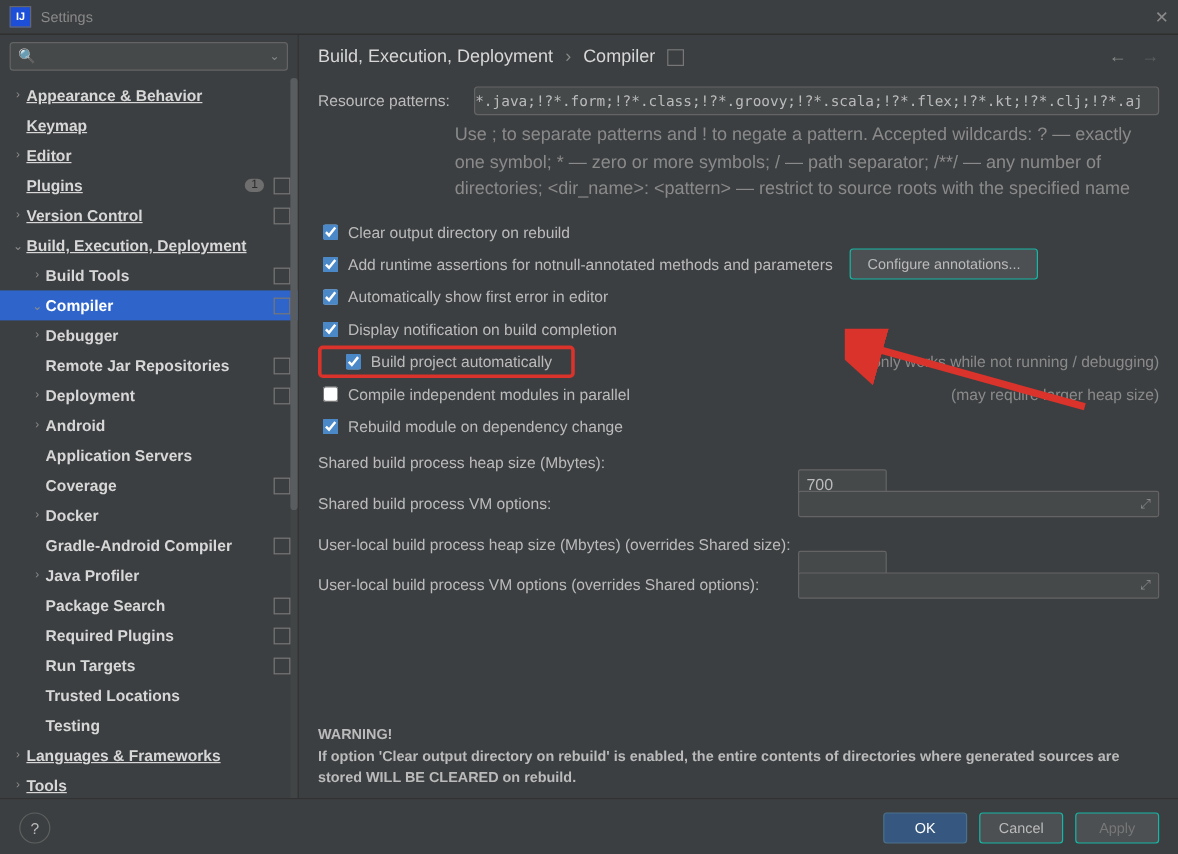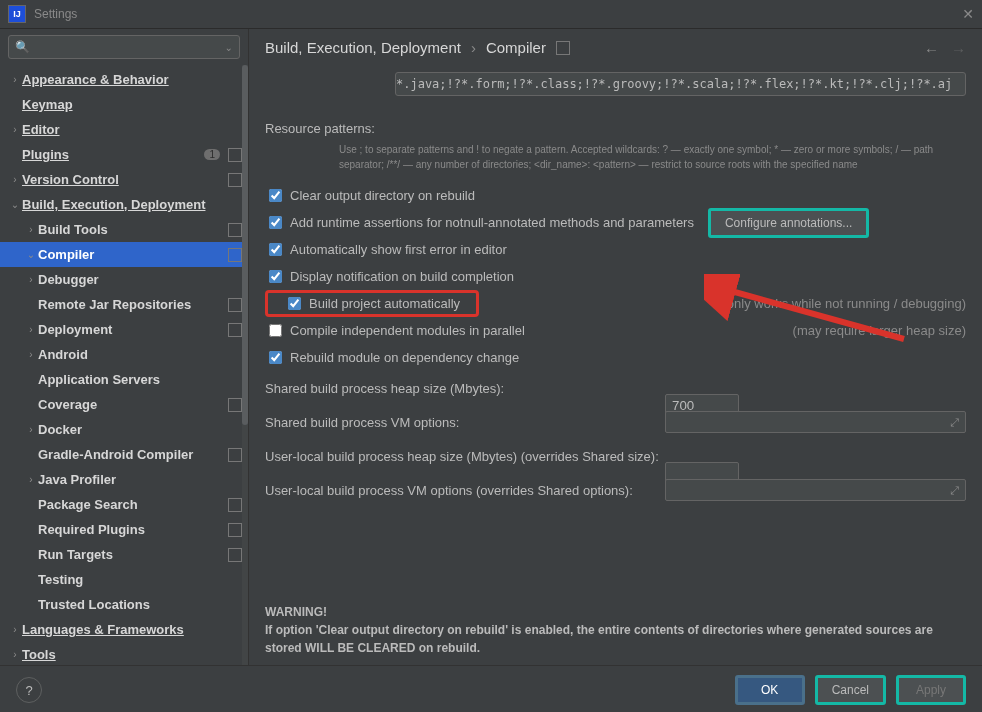--- a/index.html
+++ b/index.html
@@ -39,28 +39,28 @@
   .node.selected{background:var(--selected);}
   .node.selected .label{color:#fff;}
   .lvl0{padding-left:8px;} .lvl1{padding-left:24px;}
   .main{flex:1;display:flex;flex-direction:column;padding:10px 16px 0 16px;position:relative;}
   .breadcrumb{display:flex;align-items:center;gap:10px;font-size:15px;color:var(--text-bright);margin-bottom:16px;}
   .breadcrumb .sep{color:var(--text-dim);}
   .breadcrumb .sqicon{width:12px;height:12px;border:1px solid #777;}
   .nav-arrows{margin-left:auto;display:flex;gap:12px;color:var(--text-dim);}
   .nav-arrows span{cursor:pointer;}
   .row{display:flex;align-items:flex-start;margin-bottom:6px;}
-  .row .lbl{color:var(--text);min-width:130px;padding-top:4px;margin-top:45px;}
+  .row .lbl{color:var(--text);min-width:130px;padding-top:4px;}
   .row input[type=text].wide{flex:1;background:var(--input-bg);border:1px solid #646464;border-radius:3px;height:22px;color:var(--text);font-family:monospace;font-size:12px;padding:0 0;}
-  .help{color:var(--text-dim);font-size:10px;margin-left:74px;line-height:1.5;margin-bottom:10px;}
+  .help{color:var(--text-dim);font-size:15px;margin-left:114px;line-height:1.5;margin-bottom:10px;}
   .check-row{display:flex;align-items:center;height:27px;}
   .check-row input[type=checkbox]{accent-color:var(--accent);margin-right:8px;}
   .check-row .cl{color:var(--text);}
   .check-row .side{margin-left:auto;color:var(--text-dim);}
-  .btn{background:#4c5052;border:3px solid #14b8a6;color:var(--text);padding:5px 14px;border-radius:3px;cursor:pointer;font-size:12px;}
+  .btn{background:#4c5052;border:1px solid #14b8a6;color:var(--text);padding:5px 14px;border-radius:3px;cursor:pointer;font-size:12px;}
   .field-row{display:flex;align-items:center;height:34px;}
   .field-row .fl{color:var(--text);flex:0 0 400px;}
   .field-row input[type=text]{background:var(--input-bg);border:1px solid #646464;border-radius:2px;height:22px;width:60px;color:var(--text);padding:0 6px;text-align:left;margin-top:35px;}
   .field-row .expand-input{flex:1;position:relative;}
   .field-row .expand-input .box{background:var(--input-bg);border:1px solid #646464;border-radius:2px;height:22px;width:100%;display:flex;align-items:center;justify-content:flex-end;padding-right:6px;box-sizing:border-box;}
   .expand-icon{color:var(--text-dim);font-size:11px;}
   .highlight{border:3px solid #d9332b;border-radius:4px;padding:1px 16px;}
   .arrow-svg{position:absolute;pointer-events:none;}
   .warning{margin-top:auto;padding:12px 0 8px 0;color:var(--text-dim);font-size:12px;line-height:1.5;}
   .warning .wt{font-weight:bold;color:var(--text);}
@@ -180,25 +180,25 @@
           <span class="label">Required Plugins</span>
           <span class="sqicon"></span>
         </div>
         <div class="node lvl1">
           <span class="arrow"></span>
           <span class="label">Run Targets</span>
           <span class="sqicon"></span>
         </div>
         <div class="node lvl1">
           <span class="arrow"></span>
+          <span class="label">Trusted Locations</span>
+        </div>
+        <div class="node lvl1">
+          <span class="arrow"></span>
           <span class="label">Testing</span>
-        </div>
-        <div class="node lvl1">
-          <span class="arrow"></span>
-          <span class="label">Trusted Locations</span>
         </div>
         <div class="node lvl0 bold">
           <span class="arrow">›</span>
           <span class="label">Languages &amp; Frameworks</span>
         </div>
         <div class="node lvl0 bold">
           <span class="arrow">›</span>
           <span class="label">Tools</span>
         </div>
       </div>

